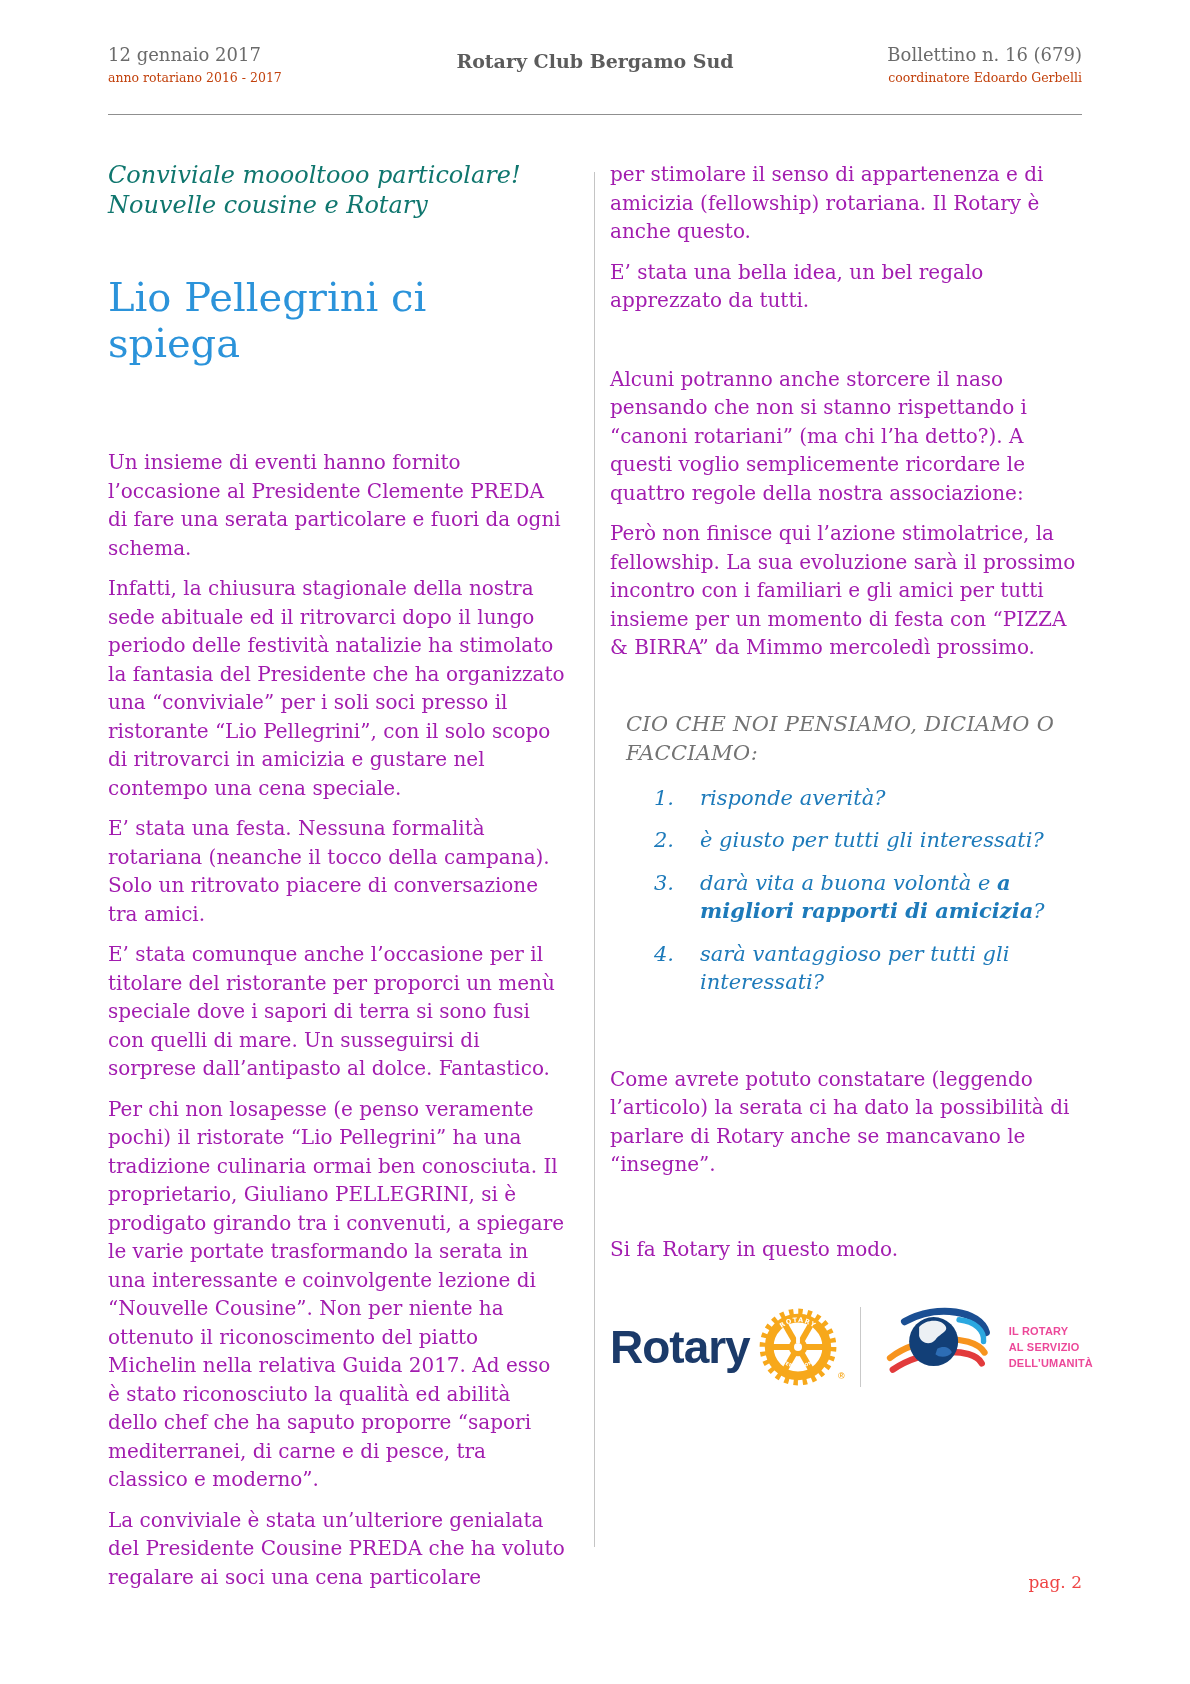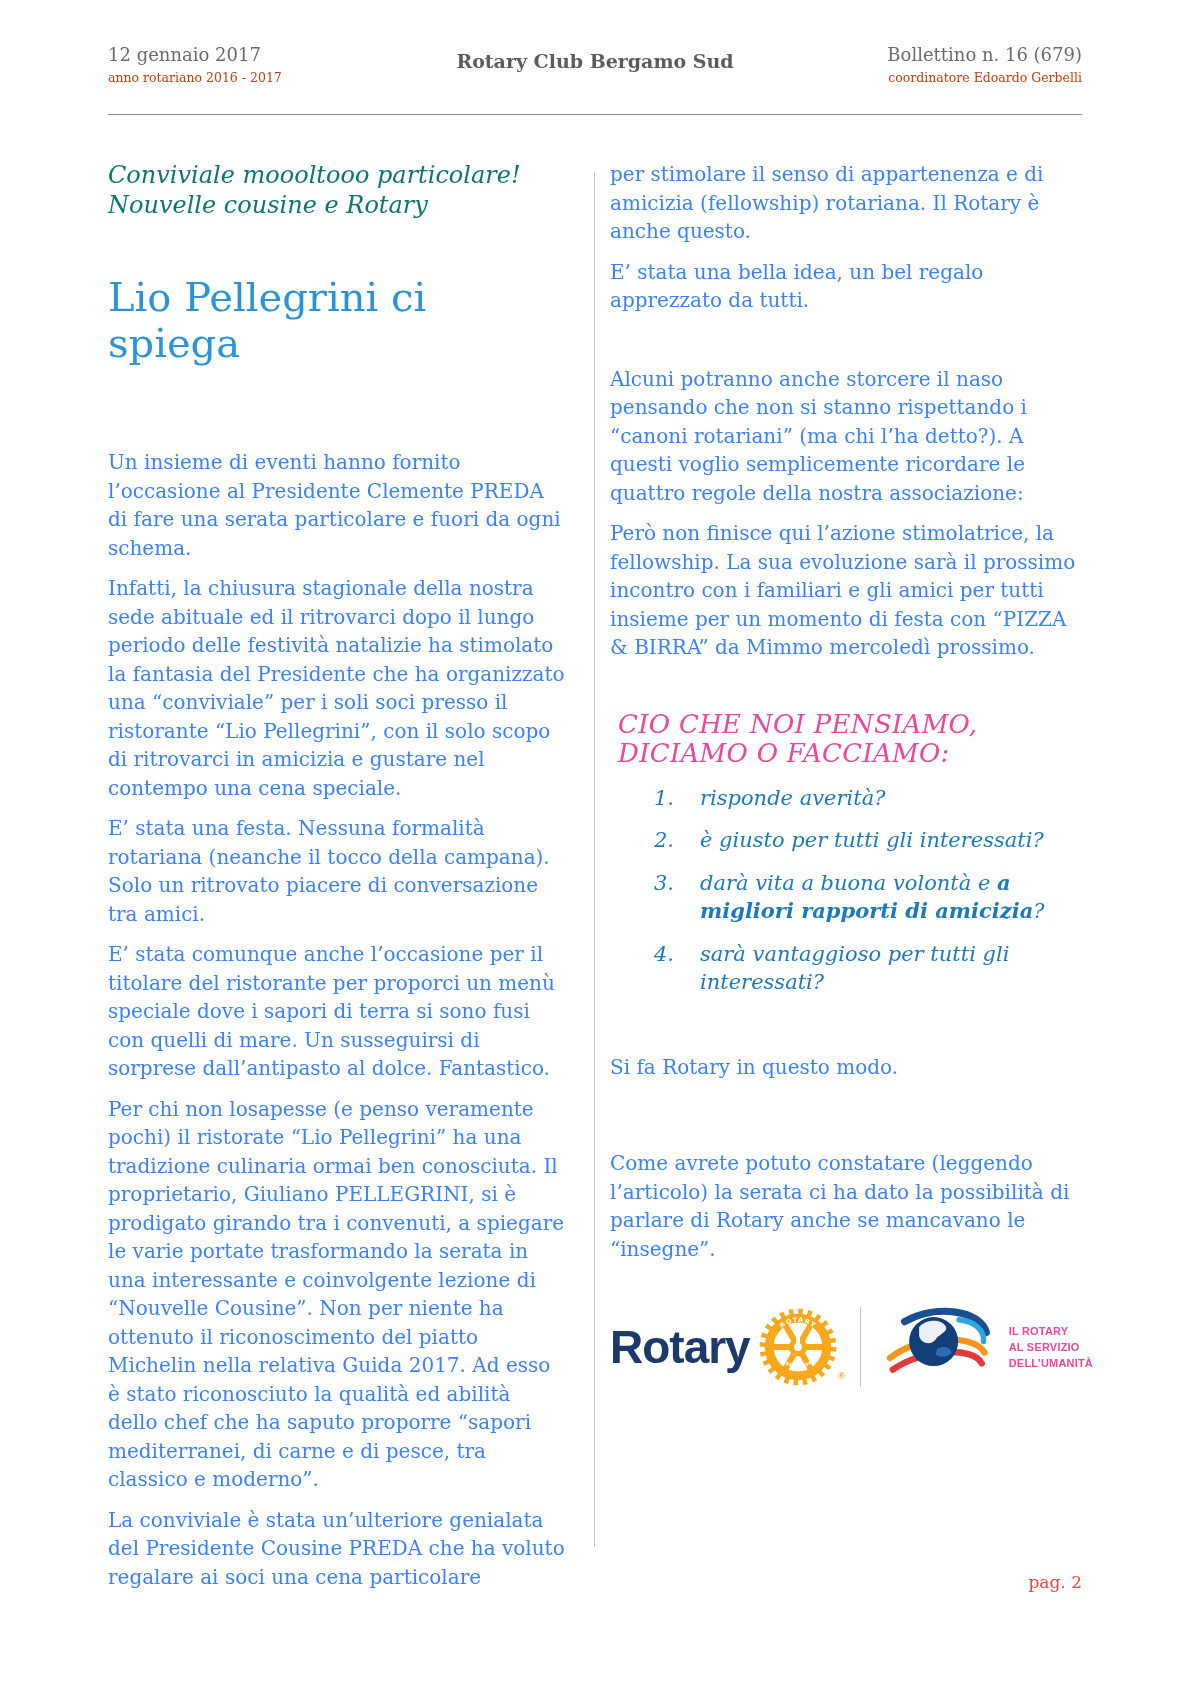--- a/index.html
+++ b/index.html
@@ -38,28 +38,28 @@
   .eyebrow{
     margin:0;font-size:24px;line-height:30px;font-weight:normal;
     font-style:italic;color:#0f766e;
   }
   .article-title{
     margin:54px 0 0 0;font-size:40px;line-height:46px;
     font-weight:normal;color:#2b93da;
   }
   .left-body{margin-top:82px;}
   p.bp{
-    margin:0 0 12px 0;font-size:20px;line-height:28.5px;color:#3b82f6;
+    margin:0 0 12px 0;font-size:20px;line-height:28.5px;color:#a21caf;
   }
   
   .col-right p.bp{margin:0 0 12px 0;}
   .gap-before{margin-top:50px !important;}
   .rules-heading{
-    margin:48px 0 0 8px;font-size:26px;line-height:29px;font-weight:normal;
-    font-style:italic;color:#ec4899;letter-spacing:.3px;
+    margin:48px 0 0 16px;font-size:21px;line-height:29px;font-weight:normal;
+    font-style:italic;color:#737373;letter-spacing:.3px;
   }
   .rules-list{margin:16px 0 0 0;padding:0;list-style:none;}
   .rules-list li{
     display:flex;font-style:italic;color:#1d7aba;
     font-size:21px;line-height:28.5px;margin-bottom:14px;
     padding-left:44px;
   }
   .rules-list .num{flex:none;width:46px;}
   .rules-list b{font-weight:bold;}
   .conclusion{margin:56px 0 0 0 !important;}
@@ -145,22 +145,22 @@
         <li>
           <span class="num">3.</span>
           <span class="txt"><span>darà vita a buona volontà e </span><b>a migliori rapporti di amicizia</b><span>?</span></span>
         </li>
         <li>
           <span class="num">4.</span>
           <span class="txt">sarà vantaggioso per tutti gli interessati?</span>
         </li>
       </ol>
 
+      <p class="bp closing">Come avrete potuto constatare (leggendo l’articolo) la serata ci ha dato la possibilità di parlare di Rotary anche se mancavano le “insegne”.</p>
       <p class="bp conclusion">Si fa Rotary in questo modo.</p>
-      <p class="bp closing">Come avrete potuto constatare (leggendo l’articolo) la serata ci ha dato la possibilità di parlare di Rotary anche se mancavano le “insegne”.</p>
 
       <div class="logo-row">
         <div class="rotary-lockup">
           <span class="wordmark">Rotary</span>
           <span class="wheel-wrap">
             <svg viewBox="0 0 100 100" width="80" height="80" aria-hidden="true">
 
               <circle cx="50" cy="50" r="44" fill="none" stroke="#f7a81b" stroke-width="8" stroke-dasharray="5.5 6.02"></circle>
 
               <circle cx="50" cy="50" r="36" fill="none" stroke="#f7a81b" stroke-width="11"></circle>

